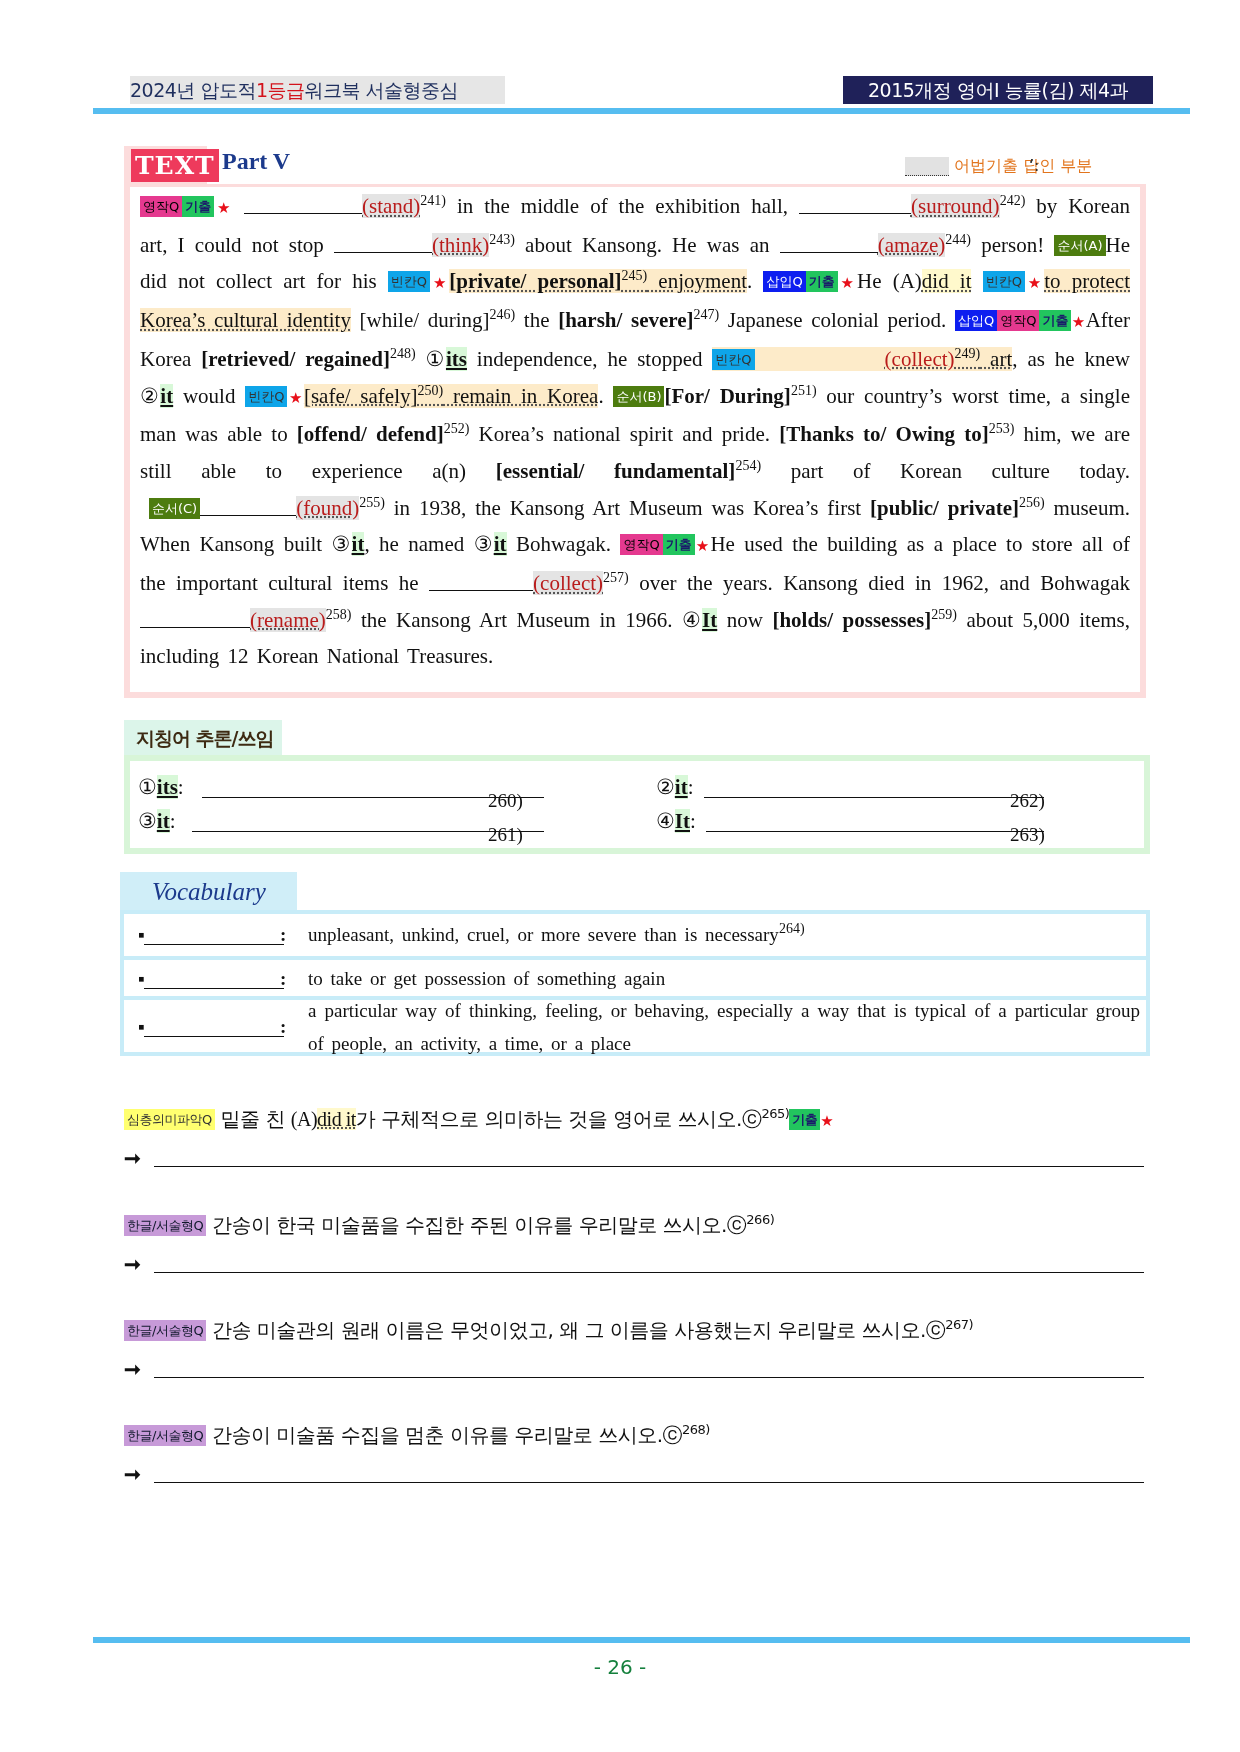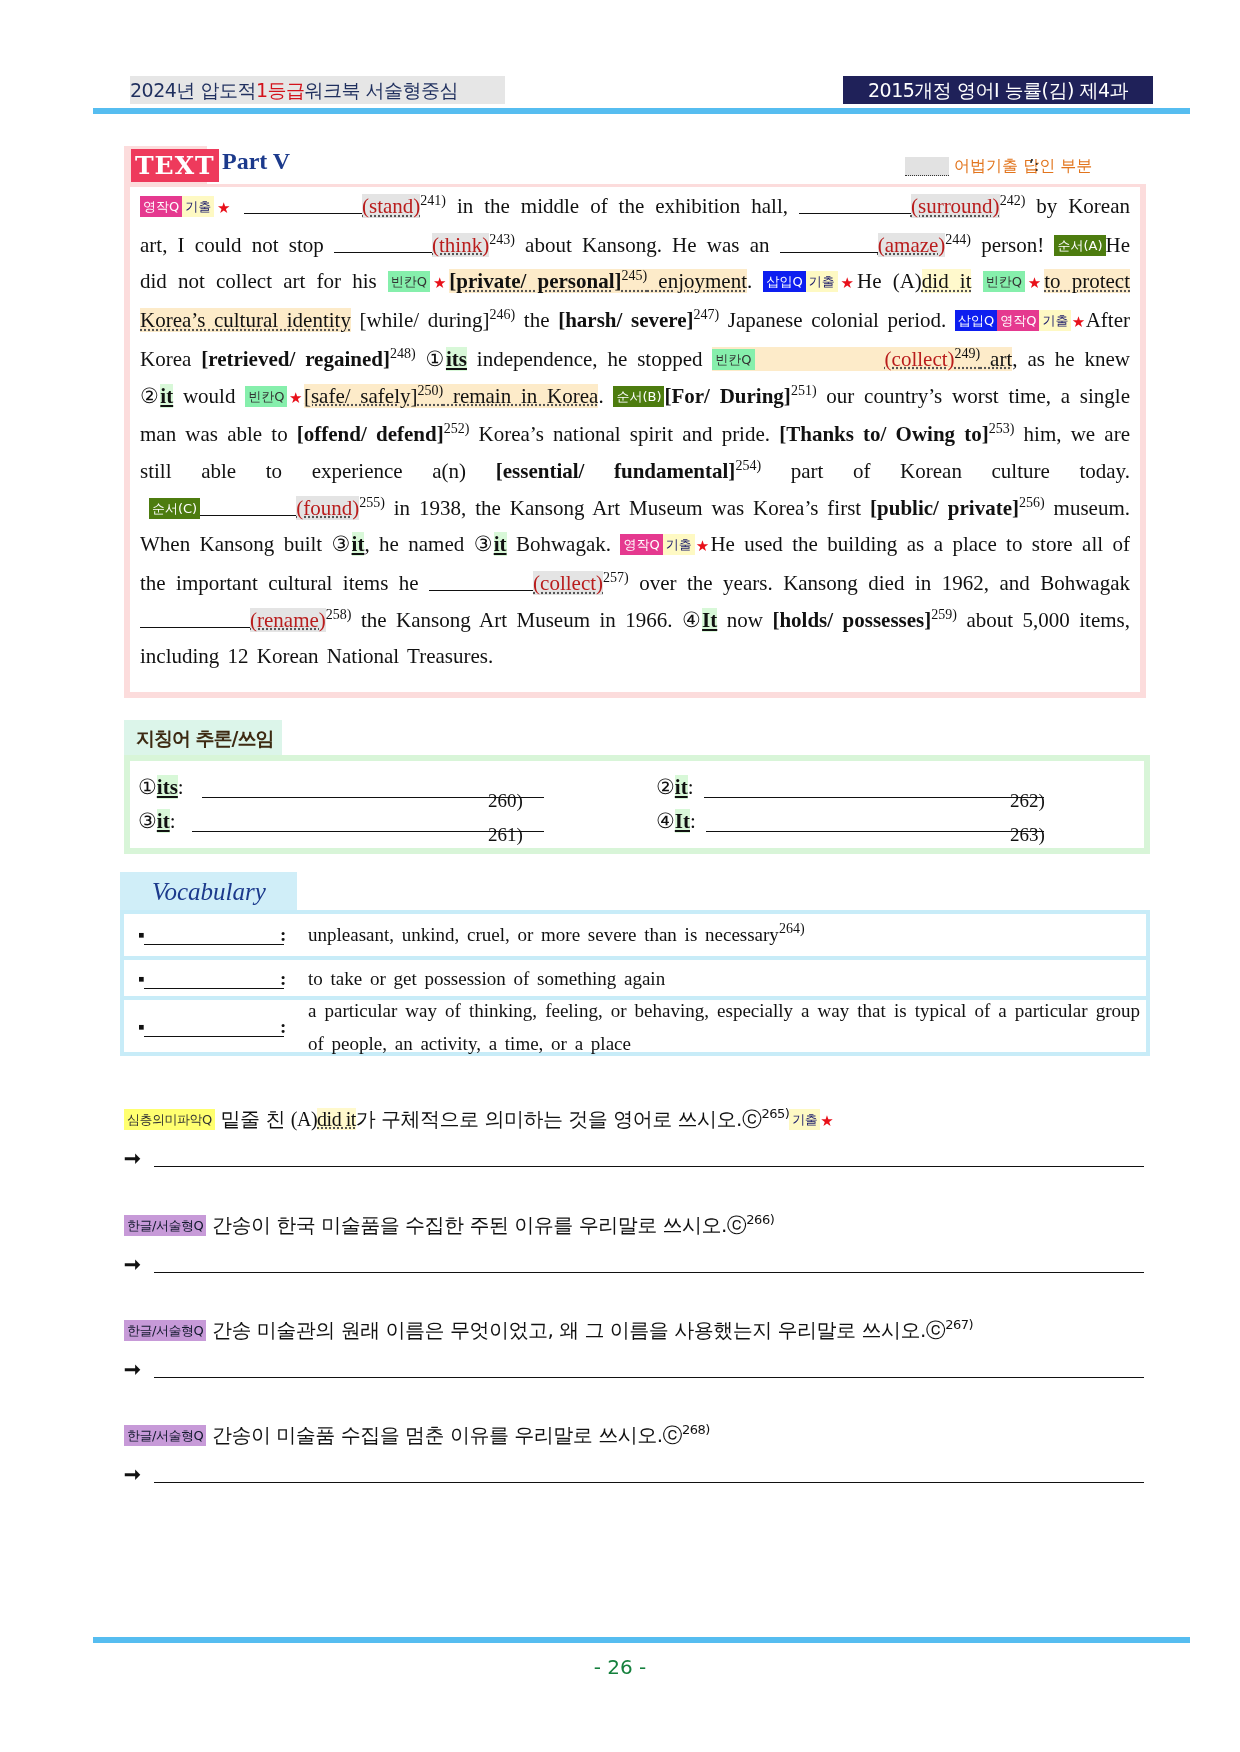--- a/index.html
+++ b/index.html
@@ -15,24 +15,24 @@
   .text-badge { position: absolute; left: 131px; top: 149px; padding: 0 4px; height: 33px; background: #ee3a5c; color: #fff; font-family: "DejaVu Serif", serif; font-weight: bold; font-size: 25px; line-height: 33px; letter-spacing: 1px; }
   .part-title { position: absolute; left: 222px; top: 148px; font-size: 24px; font-weight: bold; color: #1c3a8c; }
   .legend { position: absolute; left: 905px; top: 156px; font-family: "DejaVu Sans", sans-serif; font-size: 16px; color: #e2741c; }
   .legend .blank { display: inline-block; width: 44px; height: 18px; background: #e2e2e2; border-bottom: 1px dotted #333; vertical-align: middle; }
   .legend .q { color: #333; }
 
   .text-box { position: absolute; left: 124px; top: 184px; width: 1022px; height: 514px; border: 6px solid #fcdcdc; border-top-width: 3px; box-sizing: border-box; padding: 1px 10px 0 10px; }
   .para { font-size: 21px; line-height: 36.7px; text-align: justify; text-align-last: justify; word-spacing: 3px; }
   .para.last { text-align-last: left; }
   .tag { display: inline-block; font-family: "DejaVu Sans", sans-serif; font-size: 13px; line-height: 21px; height: 21px; padding: 0 3px; vertical-align: 2px; word-spacing: 0; }
-  .t-yj { background: #e5398f; color: #ffffff; }
-  .t-gc { background: #fef9c3; color: #1a1a6a; font-weight: normal; }
+  .t-yj { background: #e5398f; color: #000000; }
+  .t-gc { background: #22c55e; color: #1a1a6a; font-weight: bold; }
   .t-ss { background: #4d7c0f; color: #fff; }
-  .t-bk { background: #86efac; color: #333; }
+  .t-bk { background: #0ea5e9; color: #333; }
   .t-sp { background: #0d1ef0; color: #fff; }
   .t-sc { background: #ffff70; color: #333; }
   .t-hg { background: #c79ad8; color: #0f172a; }
   .star { color: #e8101a; font-size: 15px; }
   .blank { display: inline-block; border-bottom: 1.5px solid #111; height: 18px; vertical-align: -1px; }
   .verb { color: #b91c1c; text-decoration: underline dotted #555; }
   .verb .w { background: #e4e4e4; }
   sup { font-size: 14px; vertical-align: 8px; line-height: 0; }
   .hl-or { background: #fdebc9; text-decoration: underline dotted #555; }
   .hl-ye { background: #fff9cc; text-decoration: underline dotted #555; }

